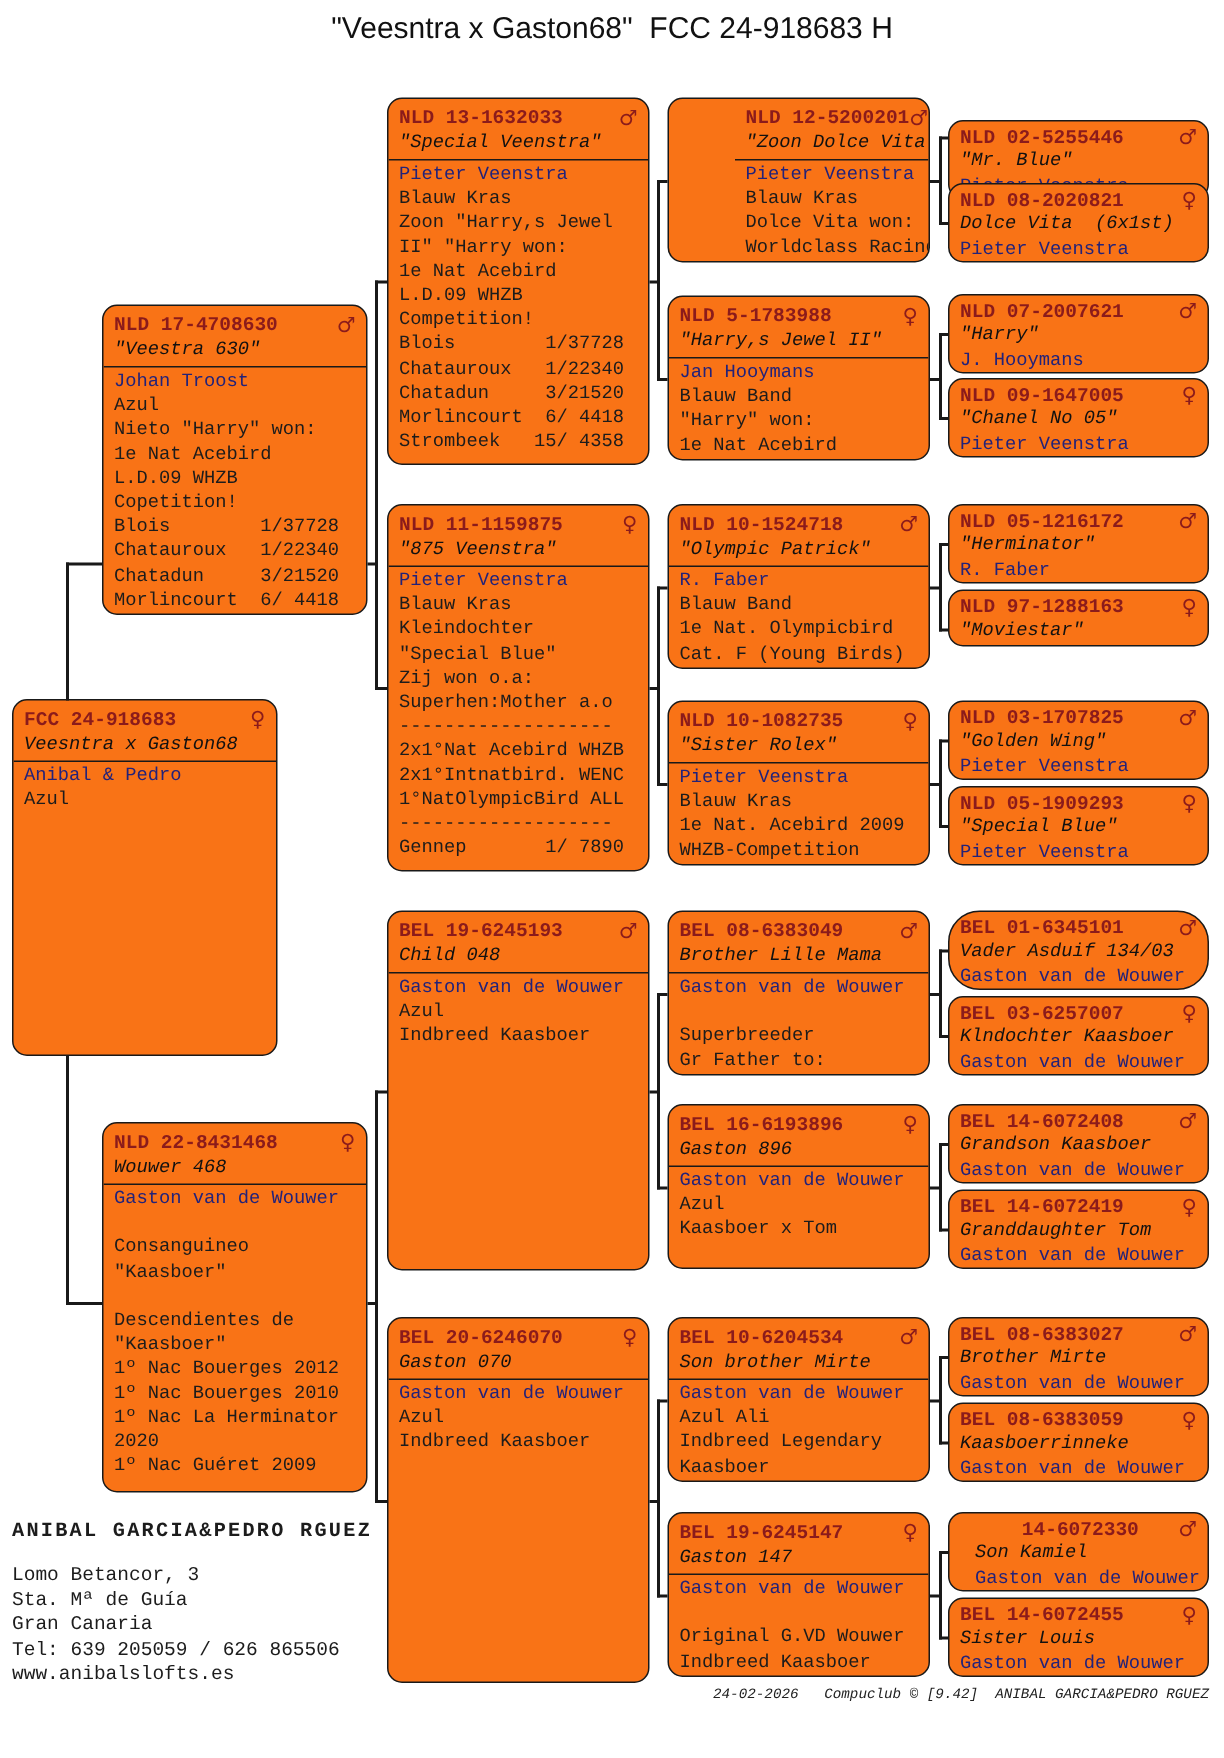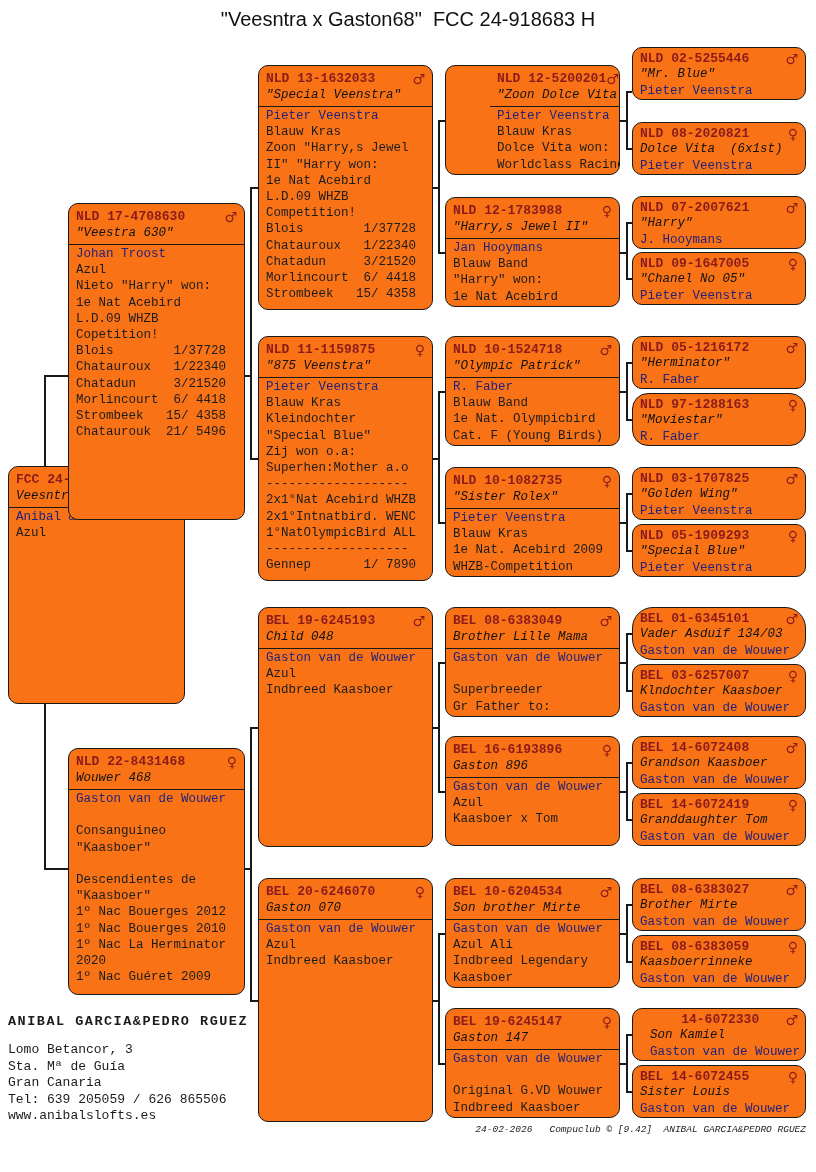--- a/index.html
+++ b/index.html
@@ -48,21 +48,21 @@
 <div class="pbox" style="left: 8px; top: 466px; width: 177px; height: 238px;">
       <div class="hdr">
         <span class="ring">FCC 24-918683</span>
         <span class="sex">♀</span>
       </div>
       <div class="bname">Veesntra x Gaston68</div>
       <div class="sep"></div>
       <div class="line owner">Anibal &amp; Pedro</div>
       <div class="line">Azul</div>
     </div>
-    <div class="pbox" style="left: 68px; top: 203px; width: 177px; height: 317px;">
+    <div class="pbox" style="left: 68px; top: 203px; width: 177px; height: 207px;">
       <div class="hdr">
         <span class="ring">NLD 17-4708630</span>
         <span class="sex">♂</span>
       </div>
       <div class="bname">"Veestra 630"</div>
       <div class="sep"></div>
       <div class="line owner">Johan Troost</div>
       <div class="line">Azul</div>
       <div class="line">Nieto "Harry" won:</div>
       <div class="line">1e Nat Acebird</div>
@@ -164,21 +164,21 @@
       </div>
       <div class="bname">"Zoon Dolce Vita"</div>
       <div class="sep"></div>
       <div class="line owner">Pieter Veenstra</div>
       <div class="line">Blauw Kras</div>
       <div class="line">Dolce Vita won:</div>
       <div class="line">Worldclass Racinghen</div>
     </div>
     <div class="pbox" style="left: 445px; top: 197px; width: 175px; height: 110px;">
       <div class="hdr">
-        <span class="ring">NLD 12-1783988</span>
+        <span class="ring">NLD 5-1783988</span>
         <span class="sex">♀</span>
       </div>
       <div class="bname">"Harry,s Jewel II"</div>
       <div class="sep"></div>
       <div class="line owner">Jan Hooymans</div>
       <div class="line">Blauw Band</div>
       <div class="line">"Harry" won:</div>
       <div class="line">1e Nat Acebird</div>
     </div>
     <div class="pbox" style="left: 445px; top: 336px; width: 175px; height: 110px;">
@@ -245,21 +245,21 @@
         <span class="ring">BEL 19-6245147</span>
         <span class="sex">♀</span>
       </div>
       <div class="bname">Gaston 147</div>
       <div class="sep"></div>
       <div class="line owner">Gaston van de Wouwer</div>
       <div class="line"></div>
       <div class="line">Original G.VD Wouwer</div>
       <div class="line">Indbreed Kaasboer</div>
     </div>
-    <div class="pbox sm" style="left: 632px; top: 47px; width: 174px; height: 53px;">
+    <div class="pbox sm" style="left: 632px; top: 80px; width: 174px; height: 53px;">
       <div class="hdr">
         <span class="ring">NLD 02-5255446</span>
         <span class="sex">♂</span>
       </div>
       <div class="bname">"Mr. Blue"</div>
       <div class="line owner">Pieter Veenstra</div>
     </div>
     <div class="pbox sm" style="left: 632px; top: 122px; width: 174px; height: 53px;">
       <div class="hdr">
         <span class="ring">NLD 08-2020821</span>
@@ -285,21 +285,21 @@
       <div class="line owner">Pieter Veenstra</div>
     </div>
     <div class="pbox sm" style="left: 632px; top: 336px; width: 174px; height: 53px;">
       <div class="hdr">
         <span class="ring">NLD 05-1216172</span>
         <span class="sex">♂</span>
       </div>
       <div class="bname">"Herminator"</div>
       <div class="line owner">R. Faber</div>
     </div>
-    <div class="pbox sm" style="left: 632px; top: 393px; width: 174px; height: 53px; border-radius: 16px;">
+    <div class="pbox sm" style="left: 632px; top: 393px; width: 174px; height: 38px;">
       <div class="hdr">
         <span class="ring">NLD 97-1288163</span>
         <span class="sex">♀</span>
       </div>
       <div class="bname">"Moviestar"</div>
       <div class="line owner">R. Faber</div>
     </div>
     <div class="pbox sm" style="left: 632px; top: 467px; width: 174px; height: 53px;">
       <div class="hdr">
         <span class="ring">NLD 03-1707825</span>

